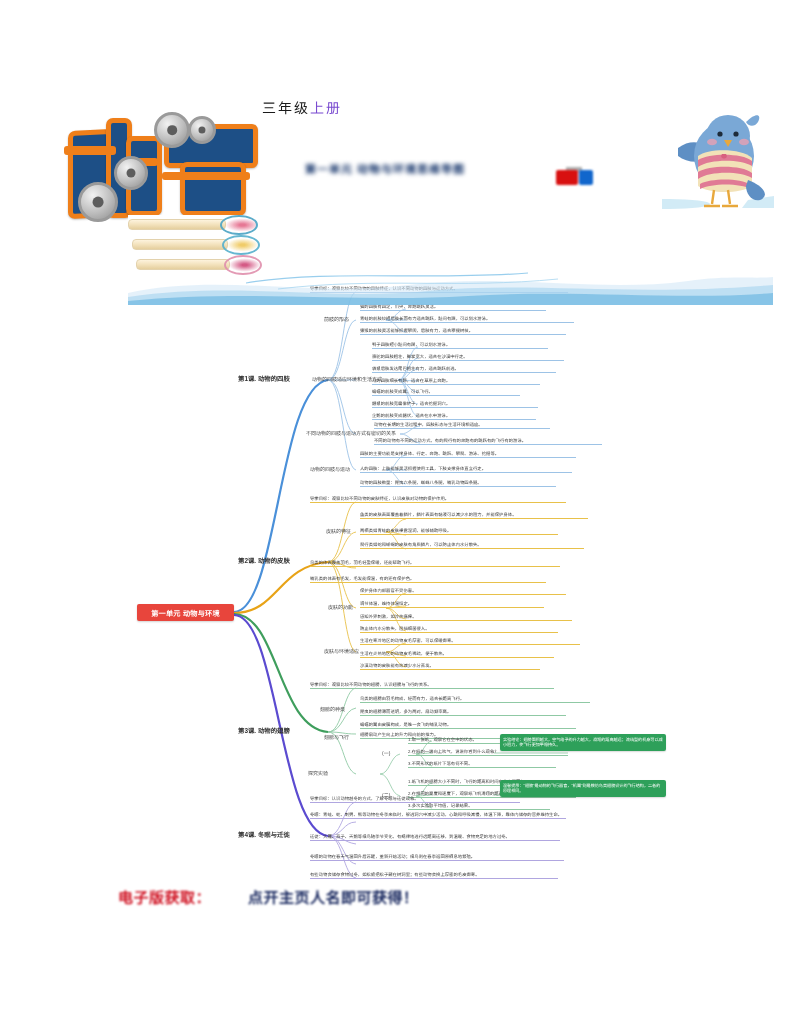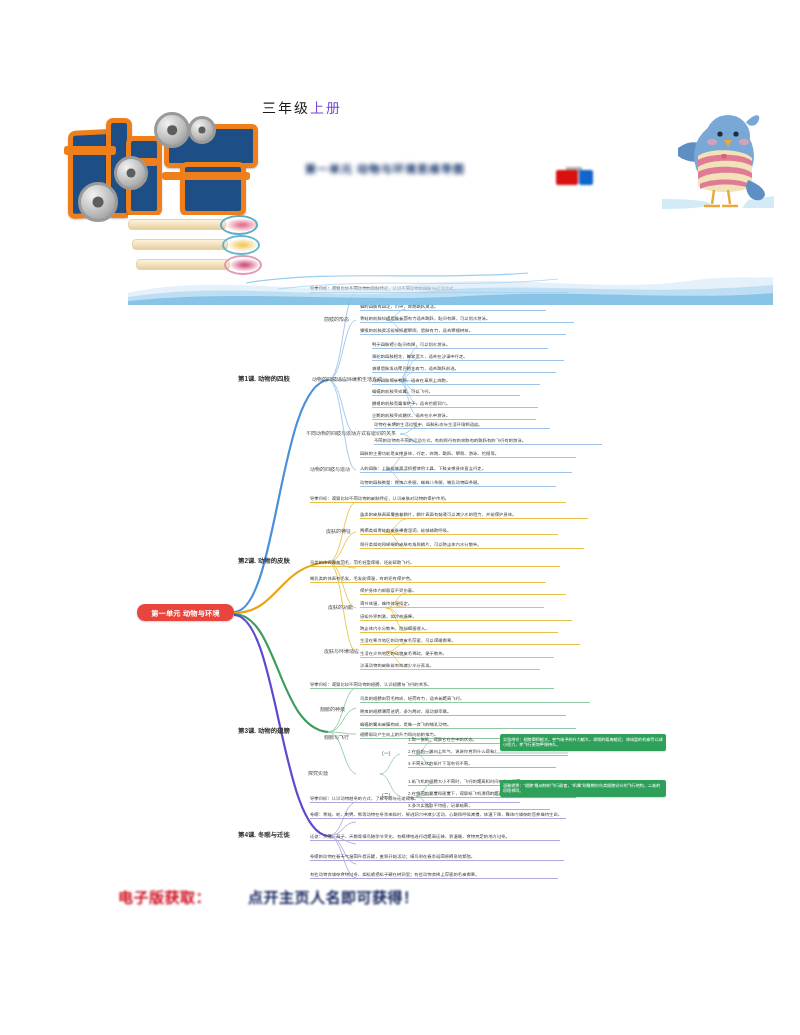--- a/index.html
+++ b/index.html
@@ -80,21 +80,21 @@
 
   
   .mindmap{
     position:absolute;left:128px;top:276px;width:545px;height:604px;
     background:#ffffff;z-index:3;overflow:hidden;
   }
   .mm-svg{position:absolute;left:0;top:0;}
 
   .root-node{
     position:absolute;left:9px;top:328px;width:97px;height:17px;
-    background:#e8453c;border-radius:8px;
+    background:#e8453c;border-radius:2px;
     display:flex;align-items:center;justify-content:center;
     color:#fff;font-size:7.2px;font-weight:bold;letter-spacing:.2px;
     box-shadow:0 1px 2px rgba(0,0,0,.18);z-index:5;
   }
   .lesson-label{
     position:absolute;font-size:6.4px;font-weight:bold;color:#333;
     white-space:nowrap;z-index:5;filter:blur(.35px);
   }
   .group-label{
     position:absolute;font-size:5px;color:#4a4a4a;white-space:nowrap;

